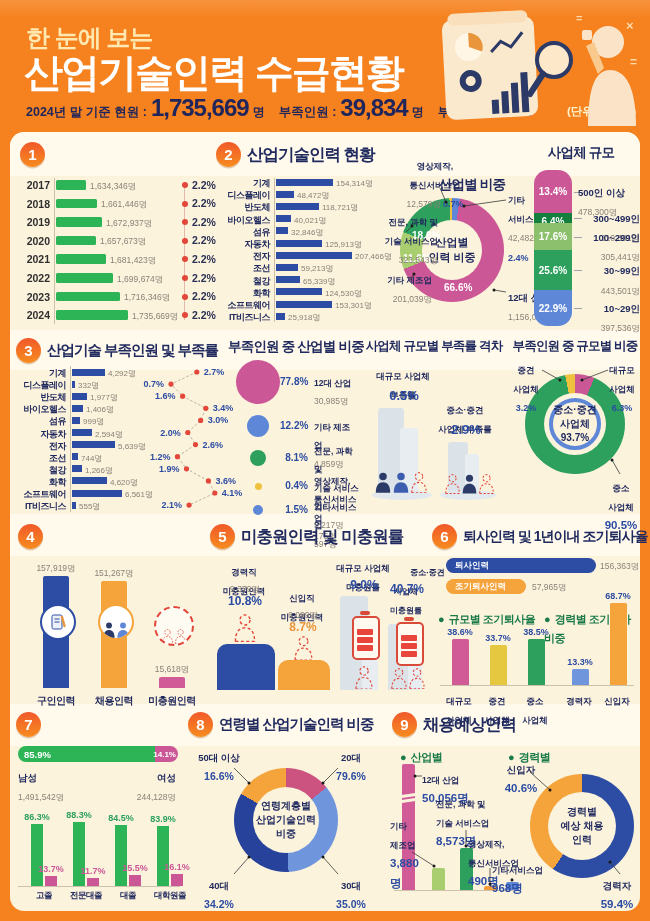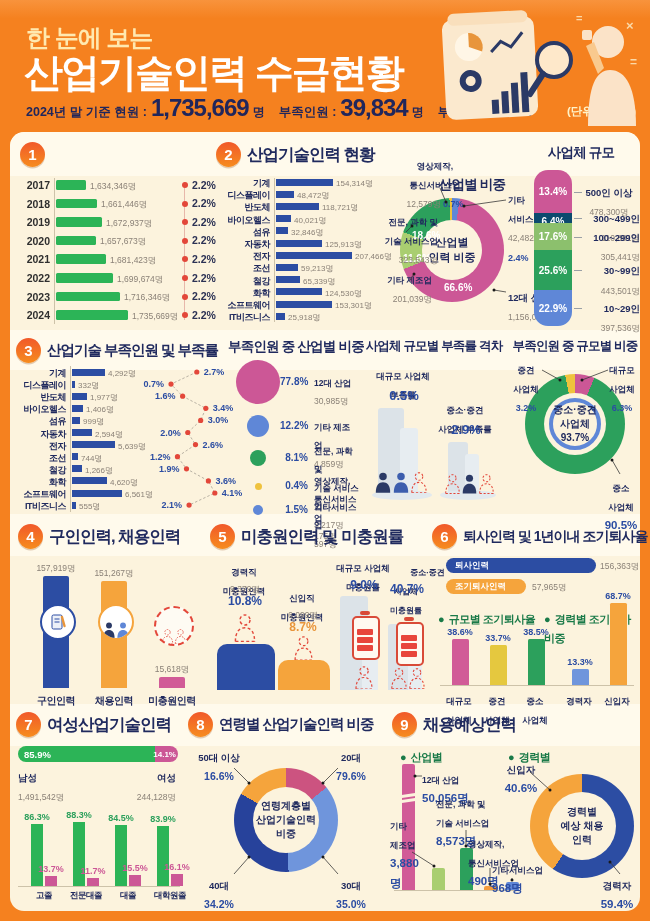--- a/index.html
+++ b/index.html
@@ -286,25 +286,25 @@
           <circle cx="112" cy="150" r="1.5" fill="#1a1a1a"></circle>
         </svg>
       </div>
     </section>
   <section class="sec" id="s2c" style="left:520px;top:140px;width:122px;height:190px">
       <div class="sub-t" style="position: absolute; left: 0px; top: 4px; width: 122px;">사업체 규모</div>
       <div style="position: absolute; left: 14px; top: 30px; width: 38px; height: 43.056px; background: rgb(204, 87, 150); border-radius: 14px 14px 0px 0px; display: flex; align-items: center; justify-content: center;">
         <span style="font: 800 10px &quot;Liberation Sans&quot;, sans-serif; color: rgb(255, 255, 255);">13.4%</span>
       </div>
       <div style="position: absolute; left: 54px; top: 51.528px; width: 8px; height: 1px; background: rgb(154, 160, 166);"></div>
-      <div class="co" style="position: absolute; left: 58px; top: 40.528px; width: 64px; text-align: center; line-height: 1.2;">
+      <div class="co" style="position: absolute; left: 58px; top: 40.528px; width: 64px; text-align: left; line-height: 1.2;">
         <div><span class="cl-n">500인 이상</span></div>
         <div><span class="cl-v">478,300명</span></div>
       </div>
-      <div style="position: absolute; left: 14px; top: 73.056px; width: 38px; height: 17px; background: #0c4a6e; border-radius: 0px; display: flex; align-items: center; justify-content: center; text-decoration: underline;">
+      <div style="position: absolute; left: 14px; top: 73.056px; width: 38px; height: 17px; background: #15803d; border-radius: 0px; display: flex; align-items: center; justify-content: center; text-decoration: underline;">
         <span style="font: 800 10px &quot;Liberation Sans&quot;, sans-serif; color: rgb(255, 255, 255);">6.4%</span>
       </div>
       <div style="position: absolute; left: 54px; top: 78.048px; width: 8px; height: 1px; background: rgb(154, 160, 166);"></div>
       <div class="co" style="position: absolute; left: 58px; top: 67.048px; width: 64px; text-align: right; line-height: 1.2;">
         <div><span class="cl-n">300~499인</span></div>
         <div><span class="cl-v">110,891명</span></div>
       </div>
       <div style="position: absolute; left: 14px; top: 83.04px; width: 38px; height: 27.456px; background: rgb(140, 192, 109); border-radius: 0px; display: flex; align-items: center; justify-content: center;">
         <span style="font: 800 10px &quot;Liberation Sans&quot;, sans-serif; color: rgb(255, 255, 255);">17.6%</span>
       </div>
@@ -540,21 +540,20 @@
           <line x1="74" y1="42" x2="100" y2="32" stroke="#3A3A3A" stroke-width="0.8"></line>
           <circle cx="74" cy="42" r="1.5" fill="#1a1a1a"></circle>
           <line x1="104" y1="122" x2="112" y2="136" stroke="#3A3A3A" stroke-width="0.8"></line>
           <circle cx="104" cy="122" r="1.5" fill="#1a1a1a"></circle>
         </svg>
       </div>
     </section>
   <section class="sec" id="s4" style="left:14px;top:520px;width:192px;height:186px">
       <div class="sec-h" style="position: absolute; left: 4px; top: 4px;">
         <span class="sec-no">4</span>
-        <span class="sec-t">구인인력, 채용인력</span>
       </div>
       <span style="position: absolute; left: 12px; top: 43px; width: 60px; font: 8.5px &quot;Liberation Sans&quot;, sans-serif; color: rgb(138, 129, 119); text-align: center;">157,919명</span>
       <div style="position: absolute; left: 29px; top: 56px; width: 26px; height: 112px; background: rgb(44, 77, 163); border-radius: 2px 2px 0px 0px;"></div>
       <span style="position: absolute; left: 8px; top: 174px; width: 68px; font: 800 10px &quot;Liberation Sans&quot;, sans-serif; color: rgb(32, 42, 94); text-align: center; letter-spacing: -0.5px;">구인인력</span>
       <span style="position: absolute; left: 70px; top: 48px; width: 60px; font: 8.5px &quot;Liberation Sans&quot;, sans-serif; color: rgb(138, 129, 119); text-align: center;">151,267명</span>
       <div style="position: absolute; left: 87px; top: 61px; width: 26px; height: 107px; background: rgb(245, 164, 60); border-radius: 2px 2px 0px 0px;"></div>
       <span style="position: absolute; left: 66px; top: 174px; width: 68px; font: 800 10px &quot;Liberation Sans&quot;, sans-serif; color: rgb(32, 42, 94); text-align: center; letter-spacing: -0.5px;">채용인력</span>
       <span style="position: absolute; left: 128px; top: 144px; width: 60px; font: 8.5px &quot;Liberation Sans&quot;, sans-serif; color: rgb(138, 129, 119); text-align: center;">15,618명</span>
       <div style="position: absolute; left: 145px; top: 157px; width: 26px; height: 11px; background: rgb(209, 91, 151); border-radius: 2px 2px 0px 0px;"></div>
       <span style="position: absolute; left: 124px; top: 174px; width: 68px; font: 800 10px &quot;Liberation Sans&quot;, sans-serif; color: rgb(32, 42, 94); text-align: center; letter-spacing: -0.5px;">미충원인력</span>
@@ -701,21 +700,20 @@
       <span style="position: absolute; left: 166px; top: 71px; width: 40px; font: 800 9px &quot;Liberation Sans&quot;, sans-serif; color: rgb(43, 76, 162); text-align: center;">68.7%</span>
       <div style="position: absolute; left: 177.5px; top: 83px; width: 17px; height: 82px; background: rgb(245, 164, 60); border-radius: 1.5px 1.5px 0px 0px;"></div>
       <div class="co" style="position: absolute; left: 164px; top: 169px; width: 44px; text-align: center; line-height: 1.2;">
         <div><span class="cl-n8">신입자</span></div>
       </div>
       <div style="position: absolute; left: 8px; top: 165px; width: 194px; height: 1px; background: rgb(205, 194, 169);"></div>
     </section>
   <section class="sec" id="s7" style="left:14px;top:710px;width:170px;height:200px">
       <div class="sec-h" style="position: absolute; left: 2px; top: 2px;">
         <span class="sec-no">7</span>
-        <span class="sec-t">여성산업기술인력</span>
       </div>
       <div style="position: absolute; left: 4px; top: 36px; width: 160px; height: 16px; border-radius: 8px; overflow: hidden; display: flex;">
         <div style="width: 85.9%; background: rgb(44, 180, 87); display: flex; align-items: center;">
           <span style="font: 800 9.5px &quot;Liberation Sans&quot;, sans-serif; color: rgb(255, 255, 255); padding-left: 6px;">85.9%</span>
         </div>
         <div style="width: 14.1%; background: rgb(204, 87, 150); display: flex; align-items: center; justify-content: flex-end;">
           <span style="font: 800 8px &quot;Liberation Sans&quot;, sans-serif; color: rgb(255, 255, 255); padding-right: 2px; white-space: nowrap;">14.1%</span>
         </div>
       </div>
       <div class="co" style="position: absolute; left: 4px; top: 56px; width: 80px; text-align: left; line-height: 1.2;">

